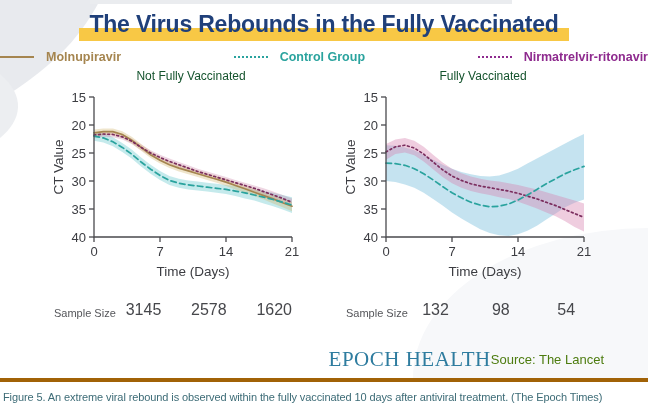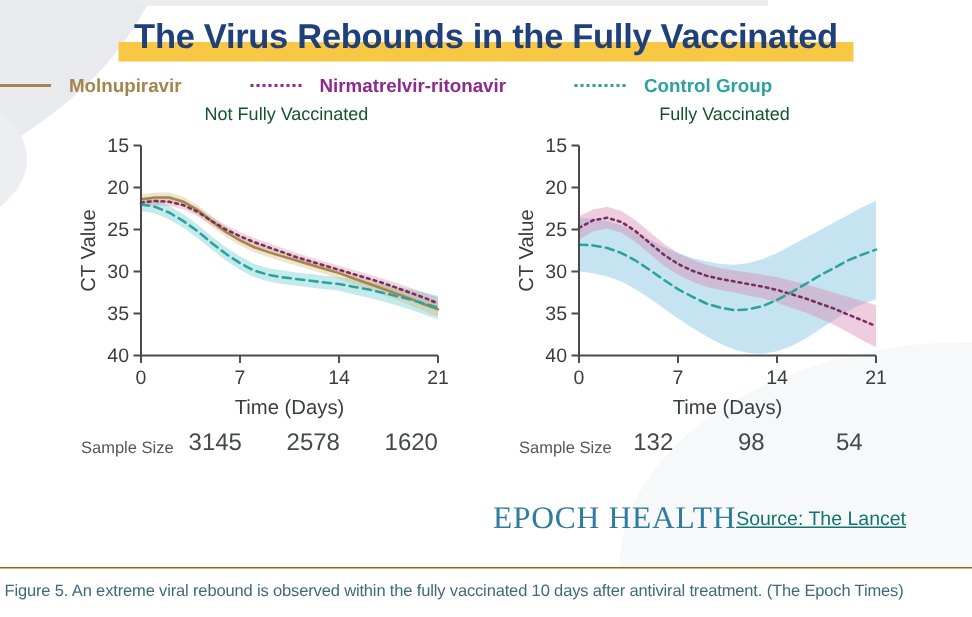--- a/index.html
+++ b/index.html
@@ -3,59 +3,59 @@
 <meta charset="utf-8">
 <style>
   html,body{margin:0;padding:0;}
   body{
     width:648px;height:411px;overflow:hidden;
     font-family:"Liberation Sans","DejaVu Sans",sans-serif;
     background:#ffffff;color:#333;
   }
   .card{
     position:relative;width:648px;height:378px;background:#ffffff;
-    border-bottom:1px solid #a16207;overflow:hidden;
+    border-bottom:4px solid #a16207;overflow:hidden;
   }
   .content{position:relative;z-index:2;}
   
   .deco{position:absolute;z-index:1;}
   .deco-tl{top:0;left:0;}
   .deco-strip{top:0;left:90px;width:422px;height:4px;background:#eaecef;}
   .deco-br{bottom:0;right:0;width:235px;height:150px;background:#f7f8fa;border-top-left-radius:100% 100%;}
   
   .title-wrap{text-align:center;margin-top:11px;}
   h1.title{
     display:inline-block;margin:0;padding:0 10px 3px 10px;
     font-size:23px;font-weight:bold;color:#20407a;letter-spacing:-0.2px;
     background:linear-gradient(#f8c845,#f8c845) no-repeat left bottom;
     background-size:100% 13px;
   }
   
-  .legend{display:flex;justify-content:flex-start;gap:46px;margin-top:9px;align-items:center;}
+  .legend{display:flex;justify-content:space-between;gap:46px;margin-top:9px;align-items:center;}
   .legend-item{display:flex;align-items:center;gap:12px;}
   .swatch{display:inline-block;width:34px;height:0;border-top:2px solid #999;}
   .legend-label{font-size:12.5px;font-weight:bold;}
   
   .charts{display:flex;justify-content:center;gap:40px;margin-top:5px;}
   .chart-block{width:252px;}
   .chart-title{font-size:12px;color:#14532d;text-align:center;padding-left:26px;height:18px;}
   svg.chart{display:block;}
   svg.chart text{font-family:"Liberation Sans","DejaVu Sans",sans-serif;}
   svg.chart .tick{font-size:13px;fill:#3c3d42;}
   svg.chart .axis-label{font-size:13.5px;fill:#3c3d42;}
   
-  .samples{position:relative;height:24px;margin-top:4px;font-size:0;}
+  .samples{position:relative;height:24px;margin-top:18px;font-size:0;}
   .ss-label{position:absolute;left:2px;top:6px;font-size:11px;color:#55565a;}
   .ss-track{position:absolute;left:42px;right:12px;top:0;height:24px;text-align:right;}
   .ss-val{position:absolute;transform:translateX(-50%);font-size:16px;color:#46474b;}
   .ss-val.p1{left:25%;} .ss-val.p2{left:58%;} .ss-val.p3{left:91%;}
   
   .footer{display:flex;justify-content:flex-end;align-items:center;margin:22px 44px 0 42px;}
   .brand{font-family:"Liberation Serif","DejaVu Serif",serif;font-size:21px;color:#2e7c9f;letter-spacing:0.5px;}
-  .source{font-size:13px;color:#0f766e;text-decoration:underline;}
+  .source{font-size:13px;color:#4d7c0f;}
   
   .caption{padding:9px 3px 0 3px;font-size:11px;color:#3c6b76;letter-spacing:-0.1px;white-space:nowrap;}
 </style>
 </head>
 <body>
 
 <div class="card">
   <div class="deco deco-tl">
     <svg width="140" height="150">
       <path d="M0,0 H100 C78,42 50,68 0,100 Z" fill="#e8eaee"></path>
@@ -69,26 +69,26 @@
     <div class="title-wrap">
       <h1 class="title">The Virus Rebounds in the Fully Vaccinated</h1>
     </div>
 
     <div class="legend">
       <div class="legend-item">
         <span class="swatch" style="border-top-style: solid; border-top-color: rgb(165, 133, 79);"></span>
         <span class="legend-label" style="color: rgb(165, 133, 79);">Molnupiravir</span>
       </div>
       <div class="legend-item">
+        <span class="swatch" style="border-top-style: dotted; border-top-color: rgb(42, 163, 158);"></span>
+        <span class="legend-label" style="color: rgb(42, 163, 158);">Control Group</span>
+      </div>
+      <div class="legend-item">
         <span class="swatch" style="border-top-style: dotted; border-top-color: rgb(142, 42, 142);"></span>
         <span class="legend-label" style="color: rgb(142, 42, 142);">Nirmatrelvir-ritonavir</span>
-      </div>
-      <div class="legend-item">
-        <span class="swatch" style="border-top-style: dotted; border-top-color: rgb(42, 163, 158);"></span>
-        <span class="legend-label" style="color: rgb(42, 163, 158);">Control Group</span>
       </div>
     </div>
 
     <div class="charts">
       <div class="chart-block">
         <div class="chart-title">Not Fully Vaccinated</div>
         <svg class="chart" width="252" height="196">
             <defs>
               <clipPath id="plot-clip-0">
                 <rect x="42" y="10" width="198" height="140"></rect>

